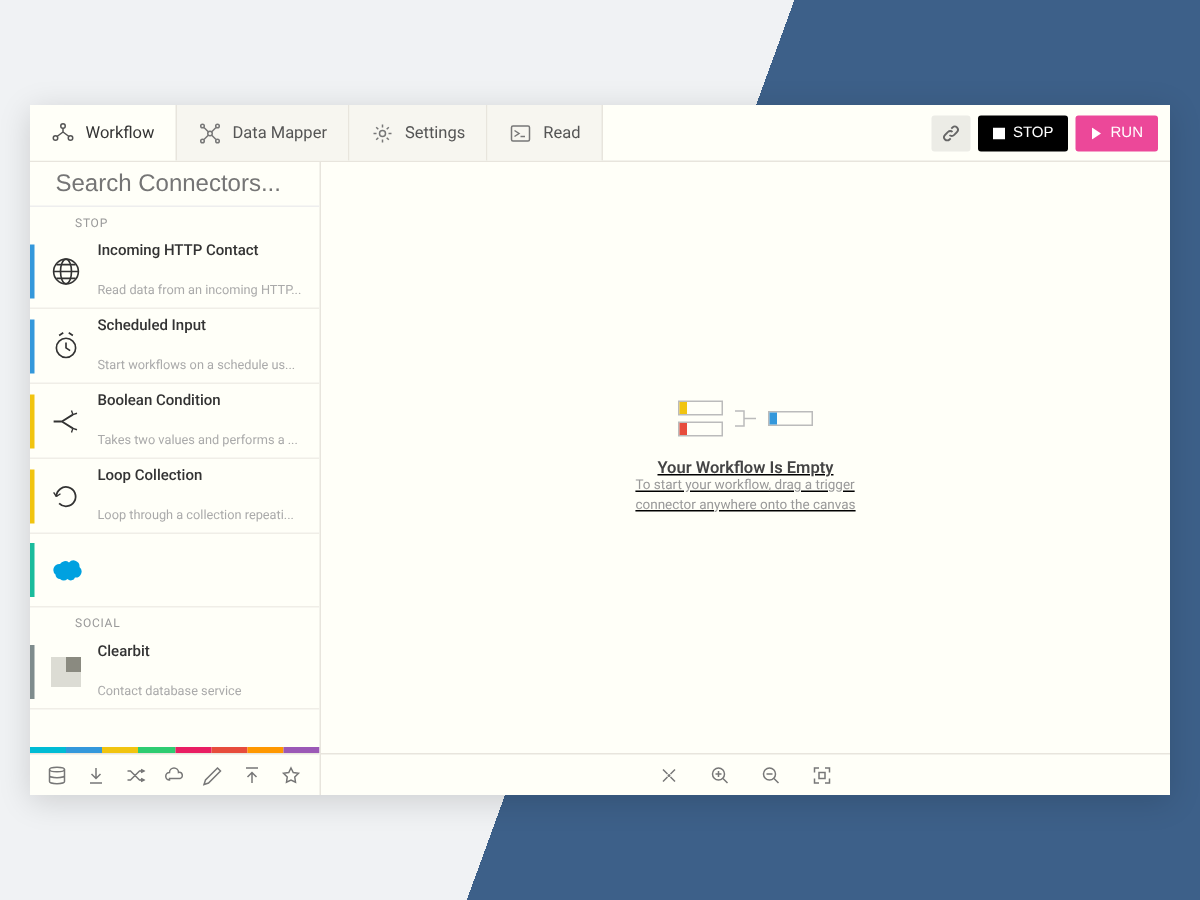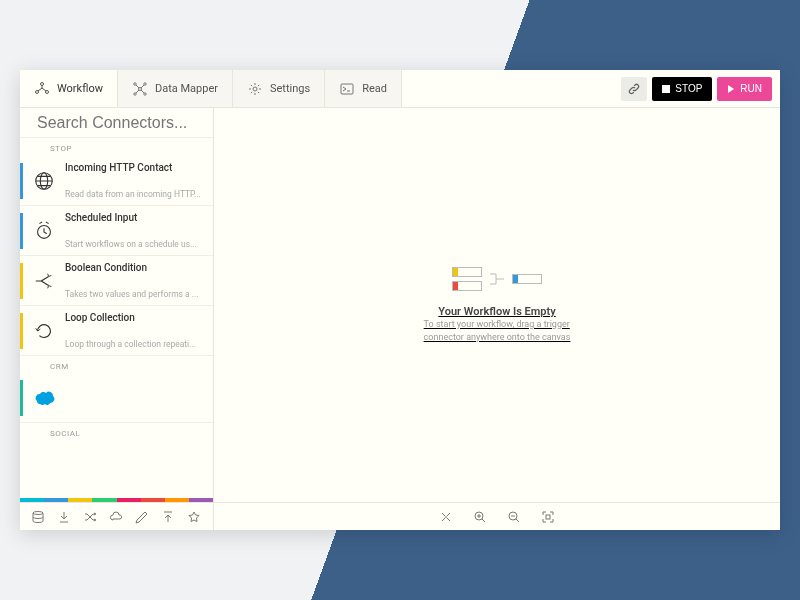--- a/index.html
+++ b/index.html
@@ -309,33 +309,45 @@
               <path d="M5 12a7 7 0 1 1 2 5"></path>
                 <path d="M5 12l-2-3M5 12l3-2" stroke-width="1"></path>
             </svg>
           </div>
           <div class="conn-text">
             <div class="conn-title">Loop Collection</div>
             <div class="conn-desc">Loop through a collection repeati...</div>
           </div>
         </div>
 
-        <div class="section-label">CRM</div>
 
         <div class="connector">
           <div class="accent acc-teal"></div>
           <div class="conn-icon">
             <svg width="24" height="18" viewBox="0 0 24 18">
               <path d="M5 12a4 4 0 0 1 3-7 4 4 0 0 1 6-1 4 4 0 0 1 7 3 4 4 0 0 1-3 7 3 3 0 0 1-5 1 4 4 0 0 1-5 0 3 3 0 0 1-3-3z" fill="#00a1e0"></path>
             </svg>
           </div>
         </div>
 
         <div class="section-label">SOCIAL</div>
 
+        <div class="connector">
+          <div class="accent acc-gray"></div>
+          <div class="conn-icon">
+            <svg width="20" height="20" viewBox="0 0 20 20">
+              <rect width="20" height="20" fill="#dcdcd4"></rect>
+                <rect x="10" y="0" width="10" height="10" fill="#8a8a80"></rect>
+            </svg>
+          </div>
+          <div class="conn-text">
+            <div class="conn-title">Clearbit</div>
+            <div class="conn-desc">Contact database service</div>
+          </div>
+        </div>
 
       </div>
 
       <div class="color-strip">
         <span style="background:#00bcd4"></span>
           <span style="background:#3498db"></span>
         <span style="background:#f1c40f"></span>
           <span style="background:#2ecc71"></span>
         <span style="background:#e91e63"></span>
           <span style="background:#e74c3c"></span>

